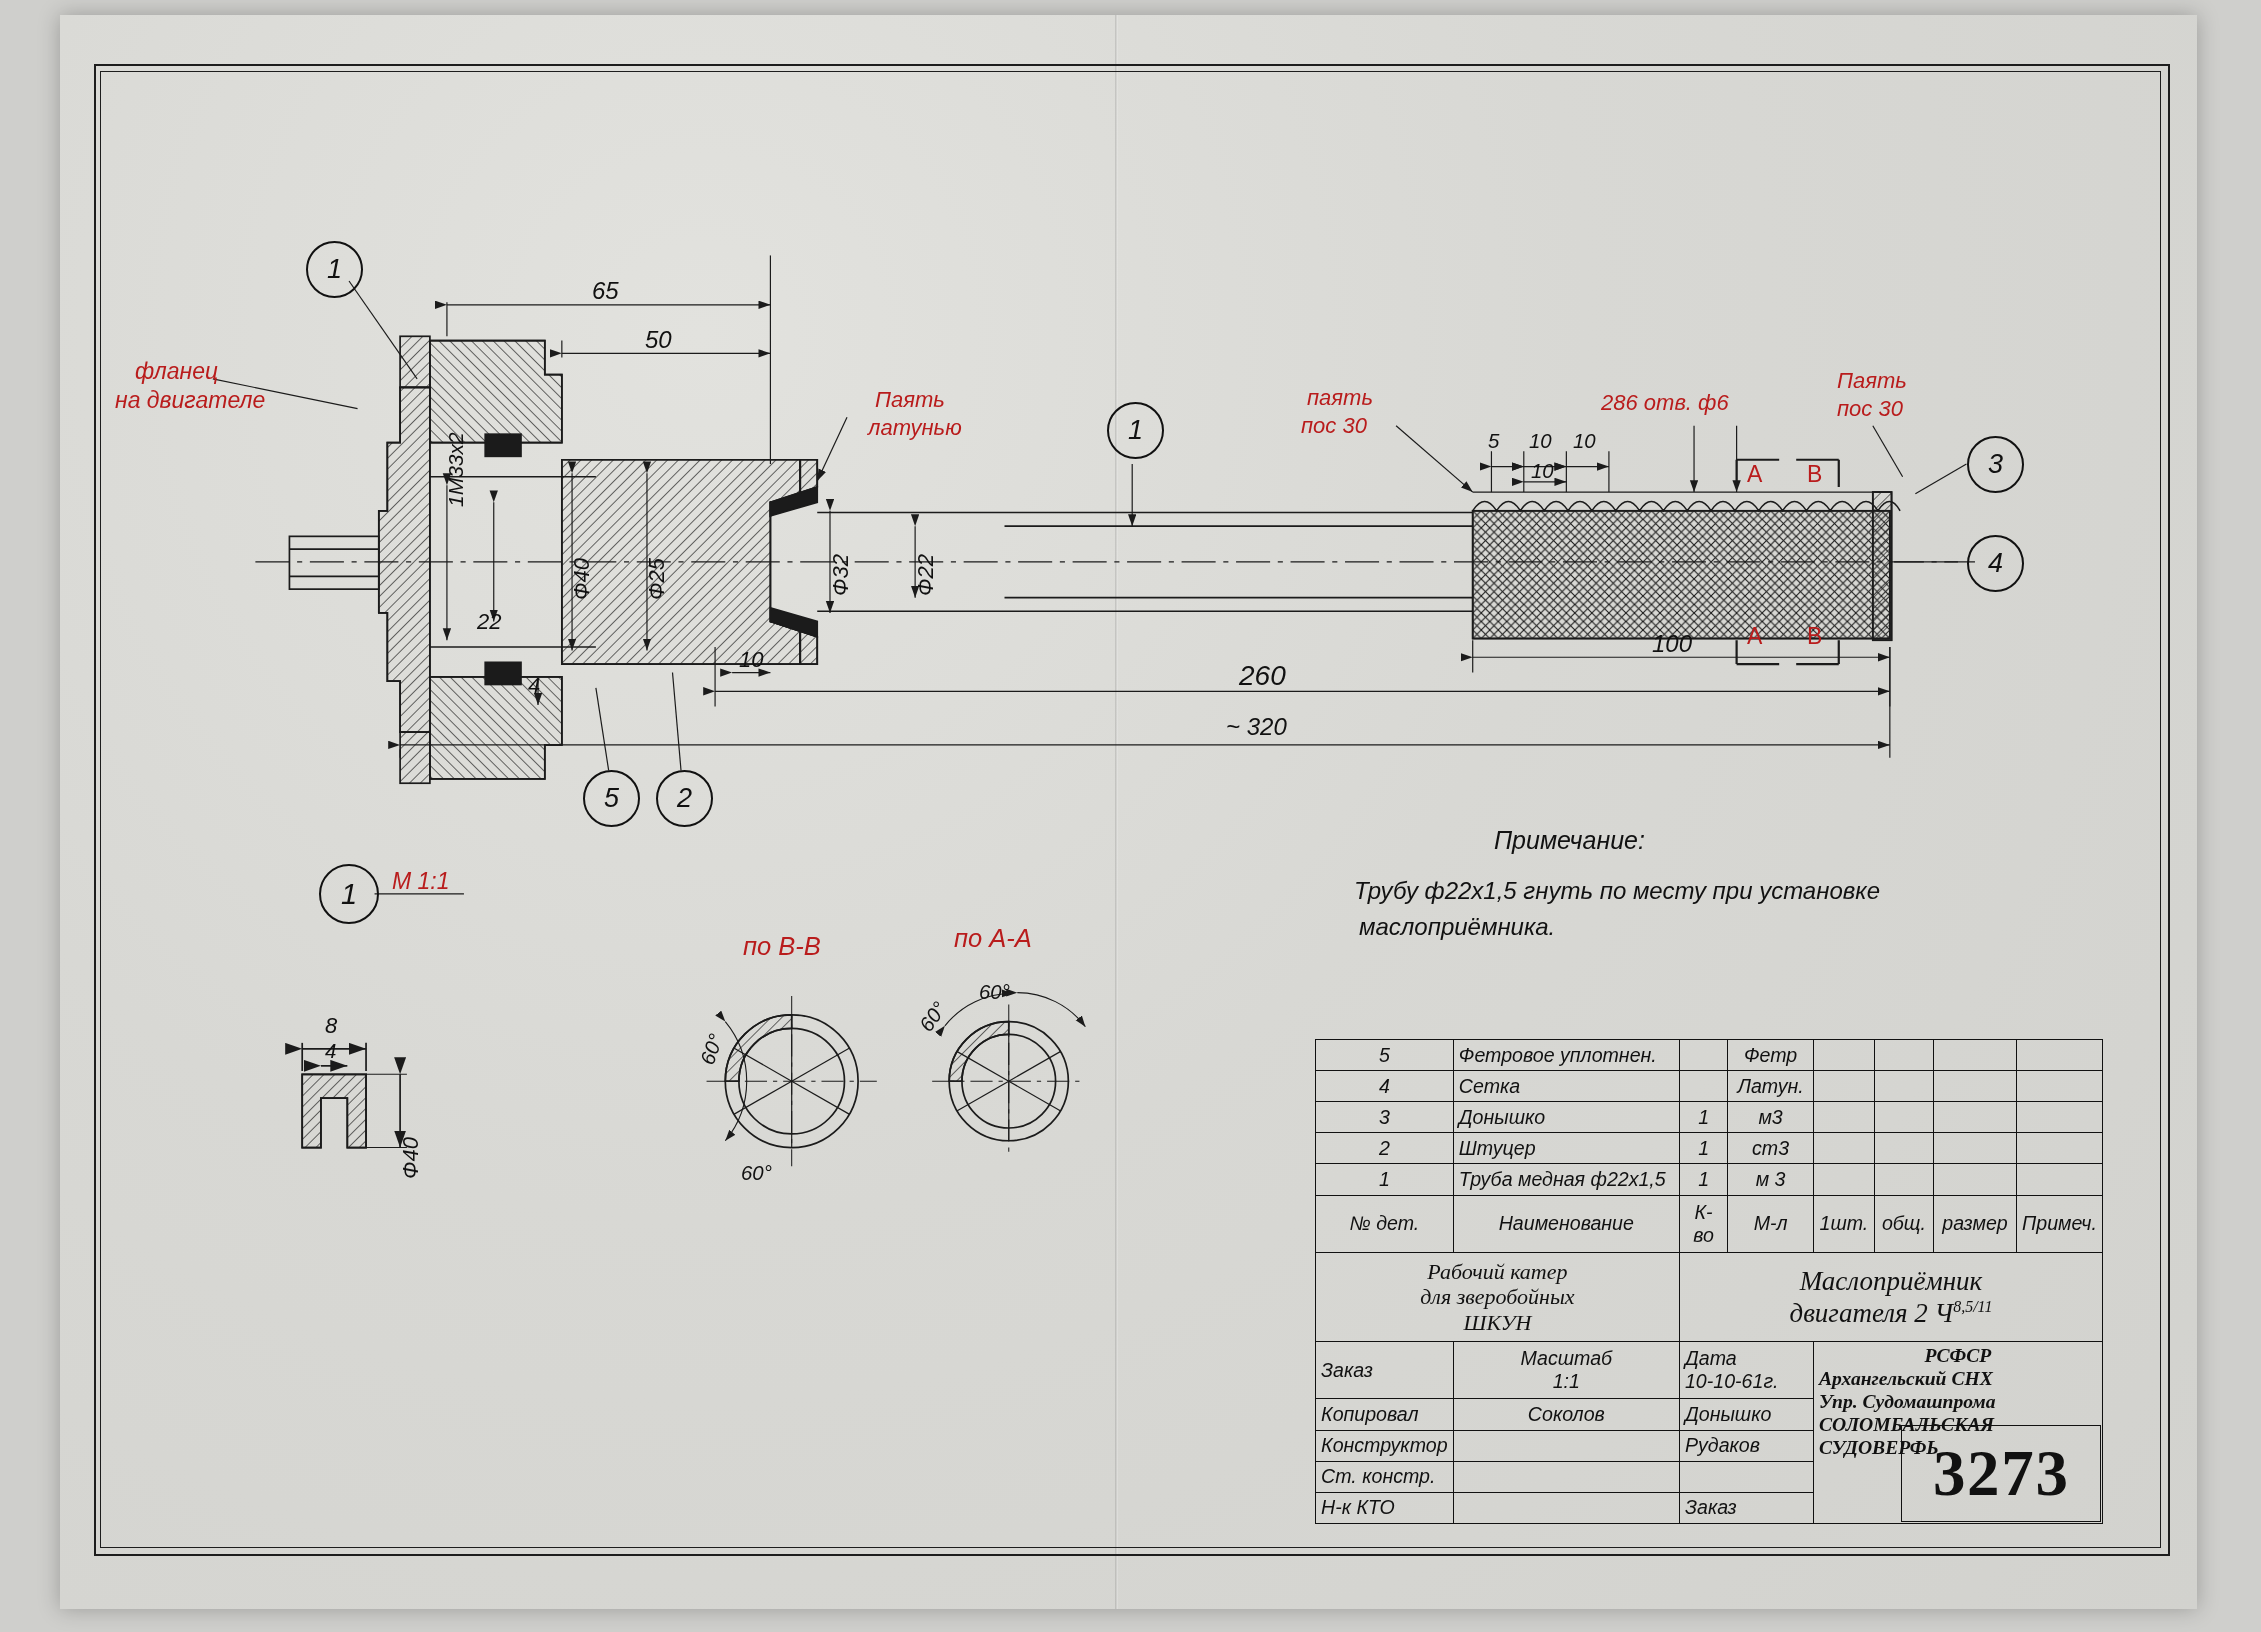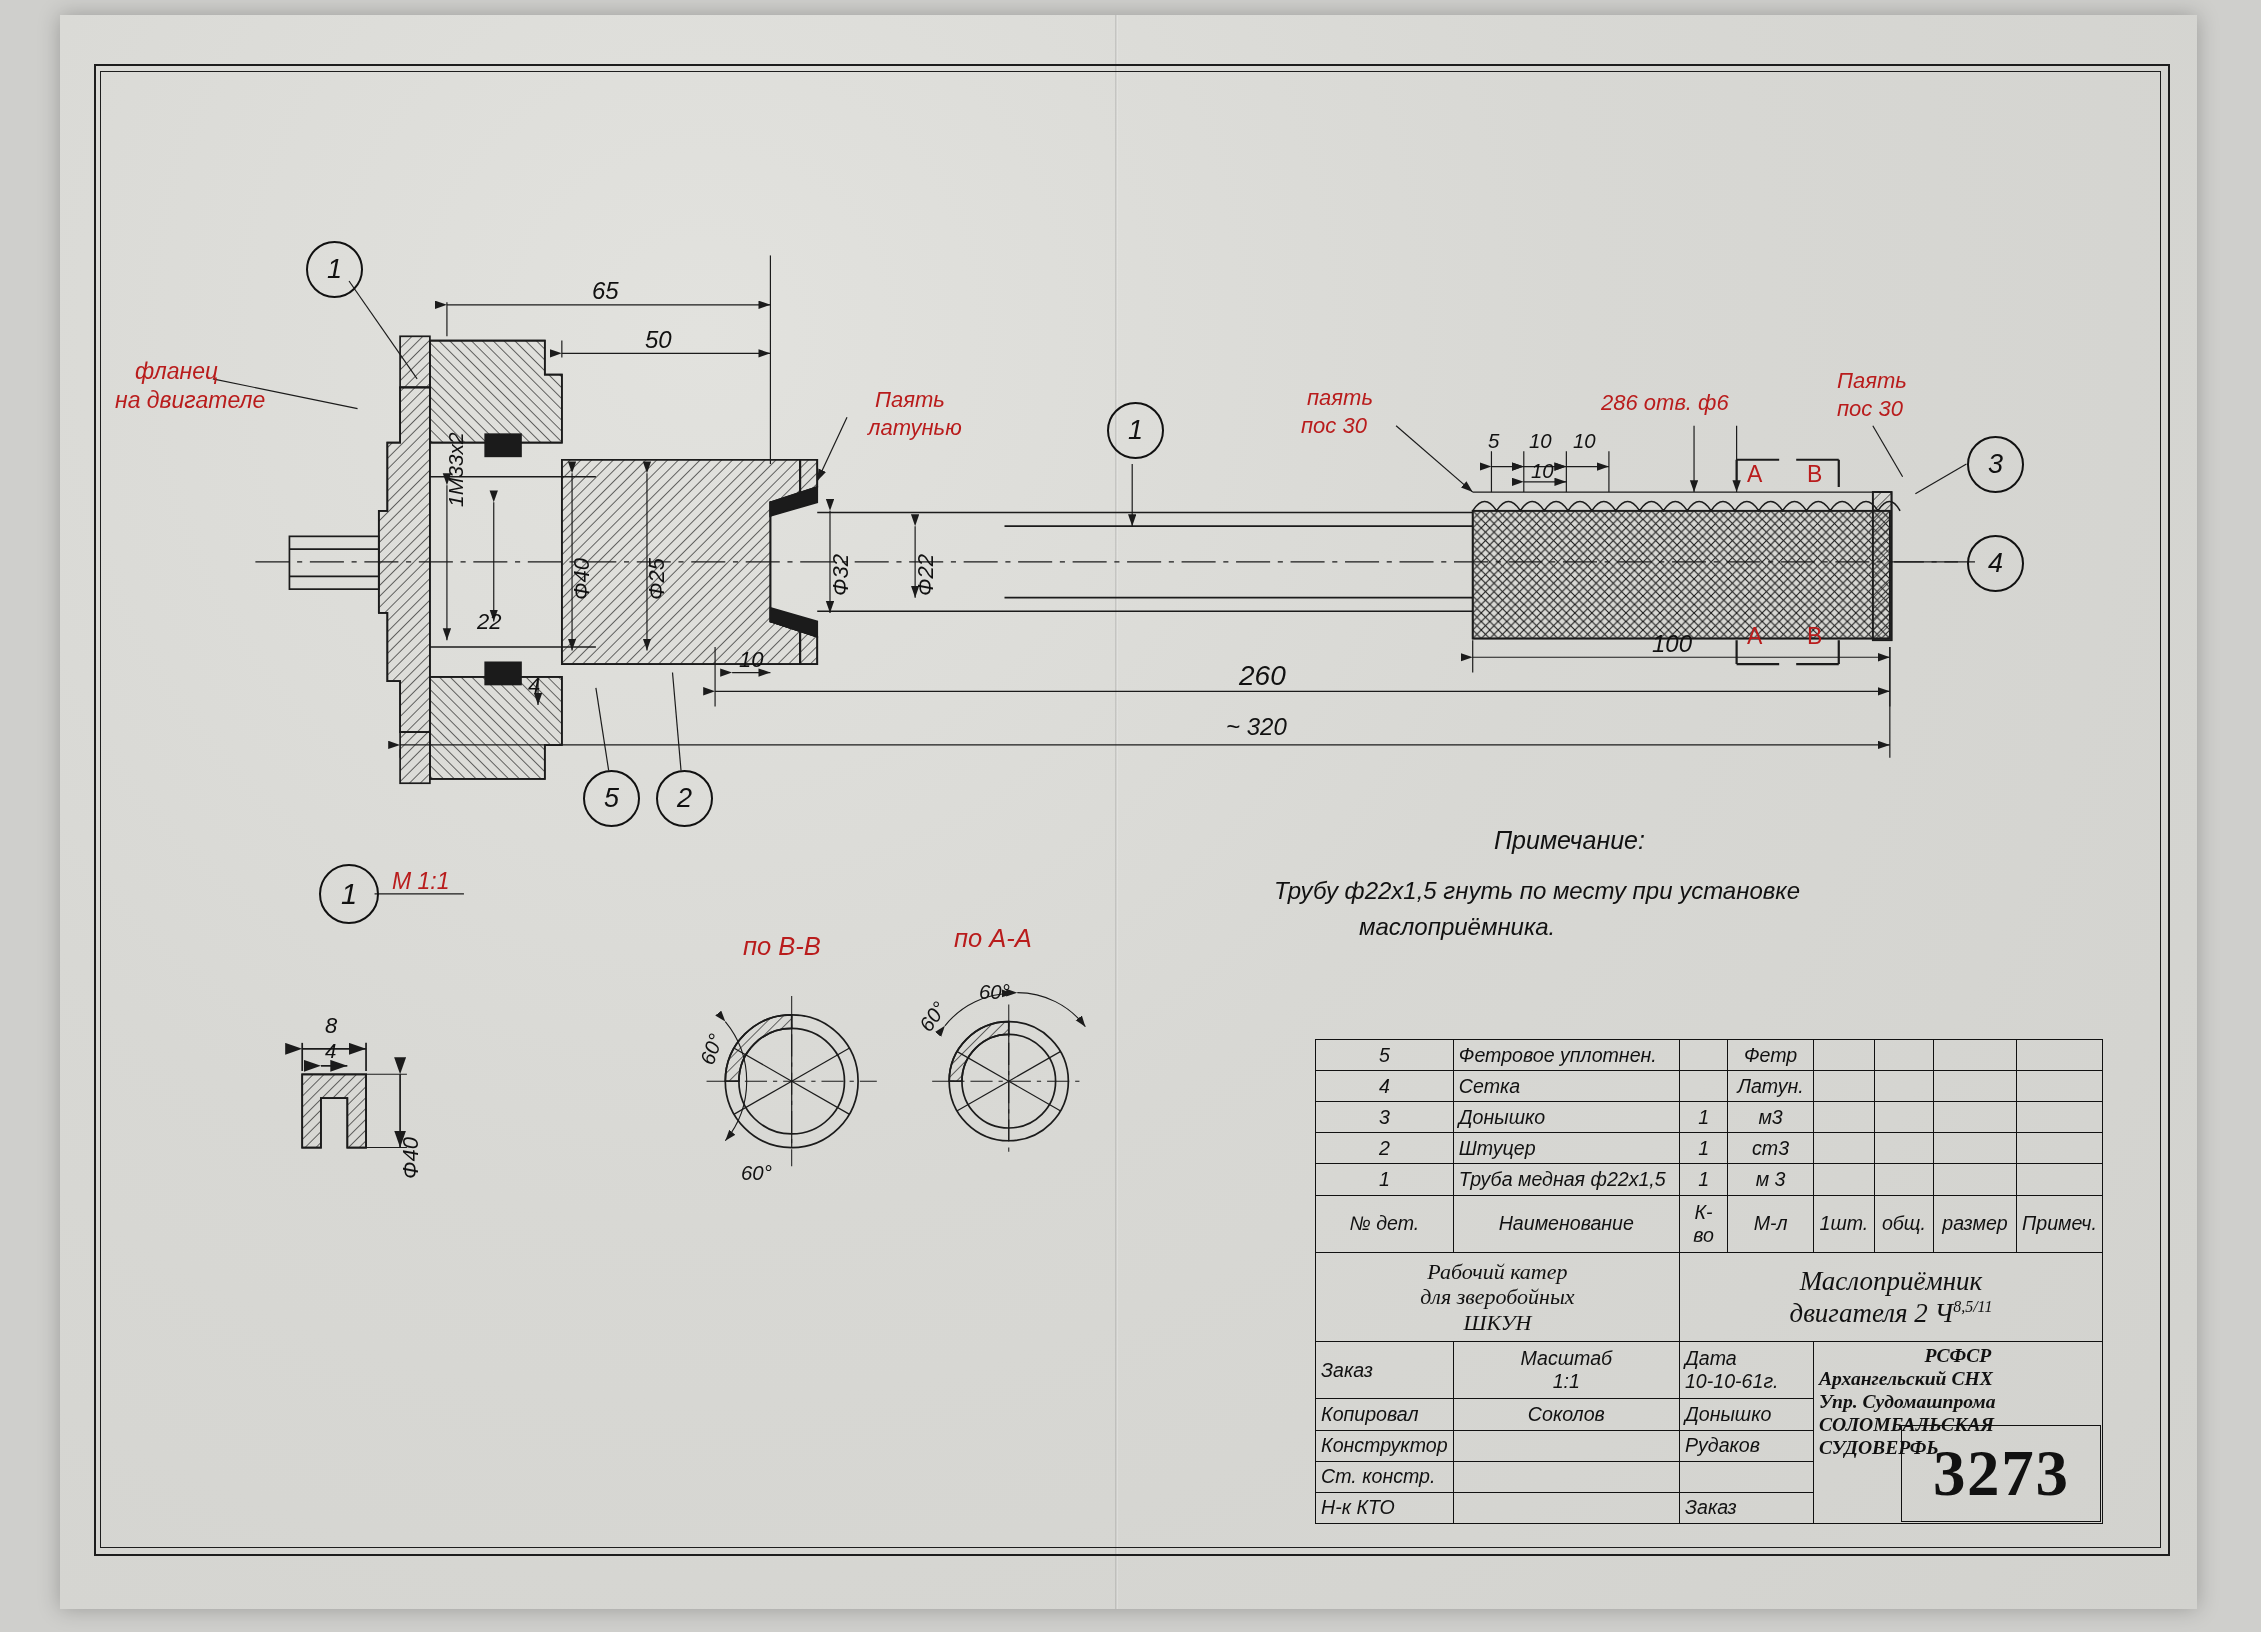--- a/index.html
+++ b/index.html
@@ -294,21 +294,21 @@
 
   <div class="lbl" style="left:743px;top:932px;font-size:25.5px;">по В-В</div>
   <div class="lbl" style="left:954px;top:924px;font-size:25.5px;">по А-А</div>
 
   <div class="lbl u" style="left:1747px;top:461px;font-size:23px;">A</div>
   <div class="lbl u" style="left:1807px;top:461px;font-size:23px;">B</div>
   <div class="lbl u" style="left:1747px;top:623px;font-size:23px;">A</div>
   <div class="lbl u" style="left:1807px;top:623px;font-size:23px;">B</div>
 
   <div class="note" style="left:1494px;top:826px;font-size:25px;">Примечание:</div>
-  <div class="note" style="left:1274px;top:877px;font-size:24px;">Трубу ф22х1,5 гнуть по месту при установке</div>
+  <div class="note" style="left:1354px;top:877px;font-size:24px;">Трубу ф22х1,5 гнуть по месту при установке</div>
   <div class="note" style="left:1359px;top:913px;font-size:24px;">маслоприёмника.</div>
 
   <div class="dim" style="left:592px;top:277px;font-size:24px;">65</div>
   <div class="dim" style="left:645px;top:326px;font-size:24px;">50</div>
   <div class="dim" style="left:739px;top:647px;font-size:22px;">10</div>
   <div class="dim" style="left:1239px;top:660px;font-size:28px;">260</div>
   <div class="dim" style="left:1226px;top:713px;font-size:24px;">~ 320</div>
   <div class="dim" style="left:1652px;top:630px;font-size:24px;">100</div>
   <div class="dim" style="left:1488px;top:430px;font-size:20.4px;">5</div>
   <div class="dim" style="left:1529px;top:430px;font-size:20.4px;">10</div>

